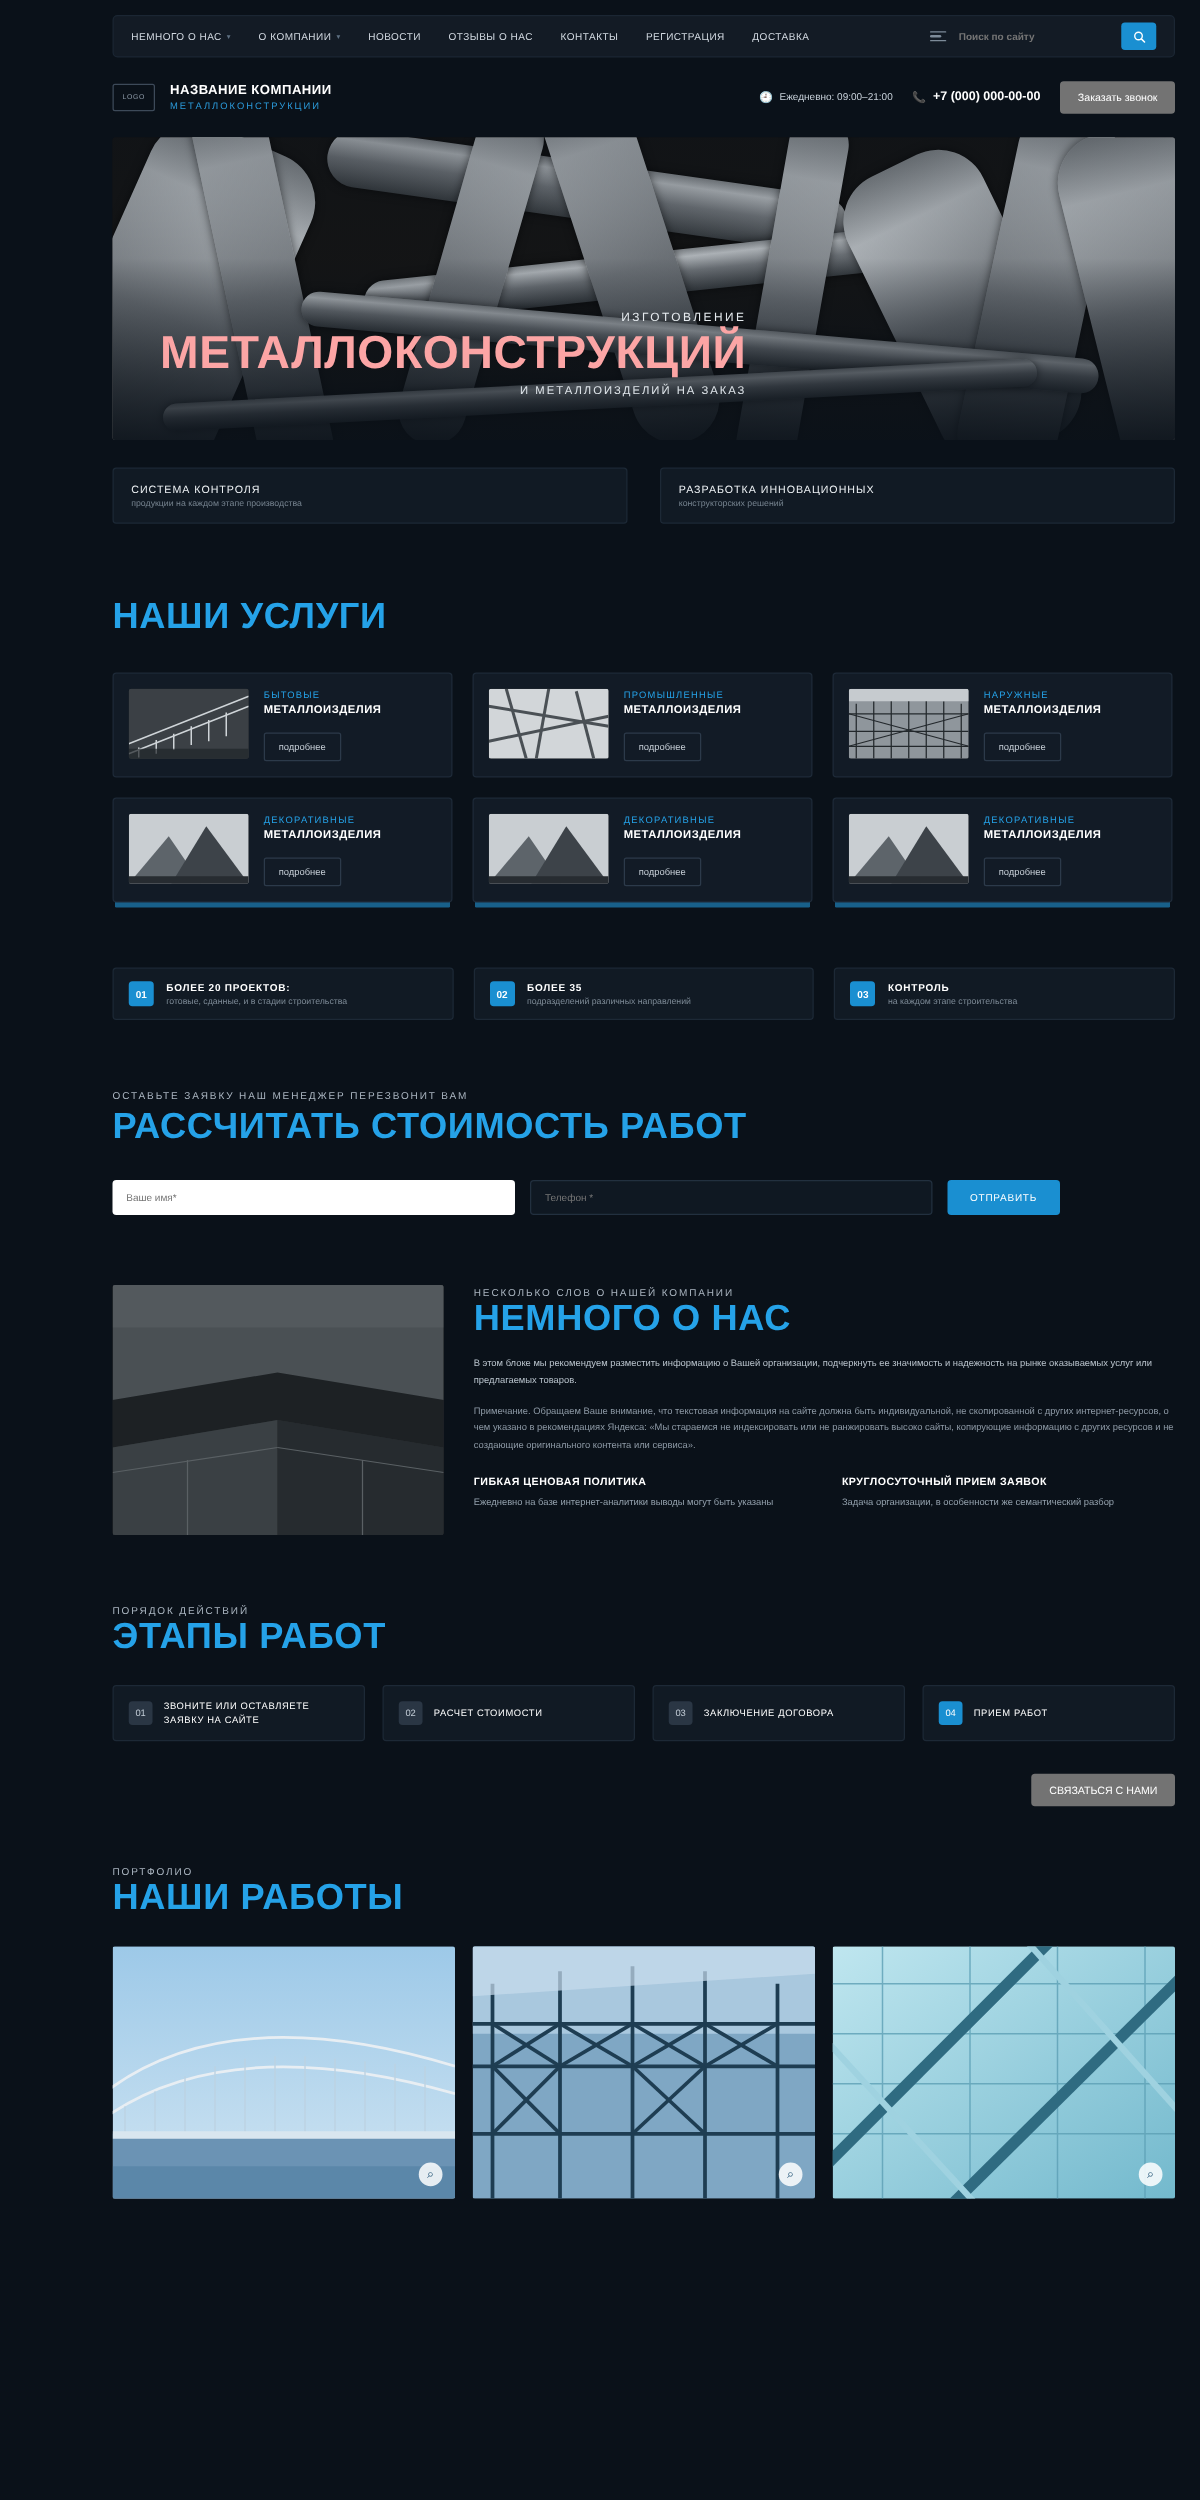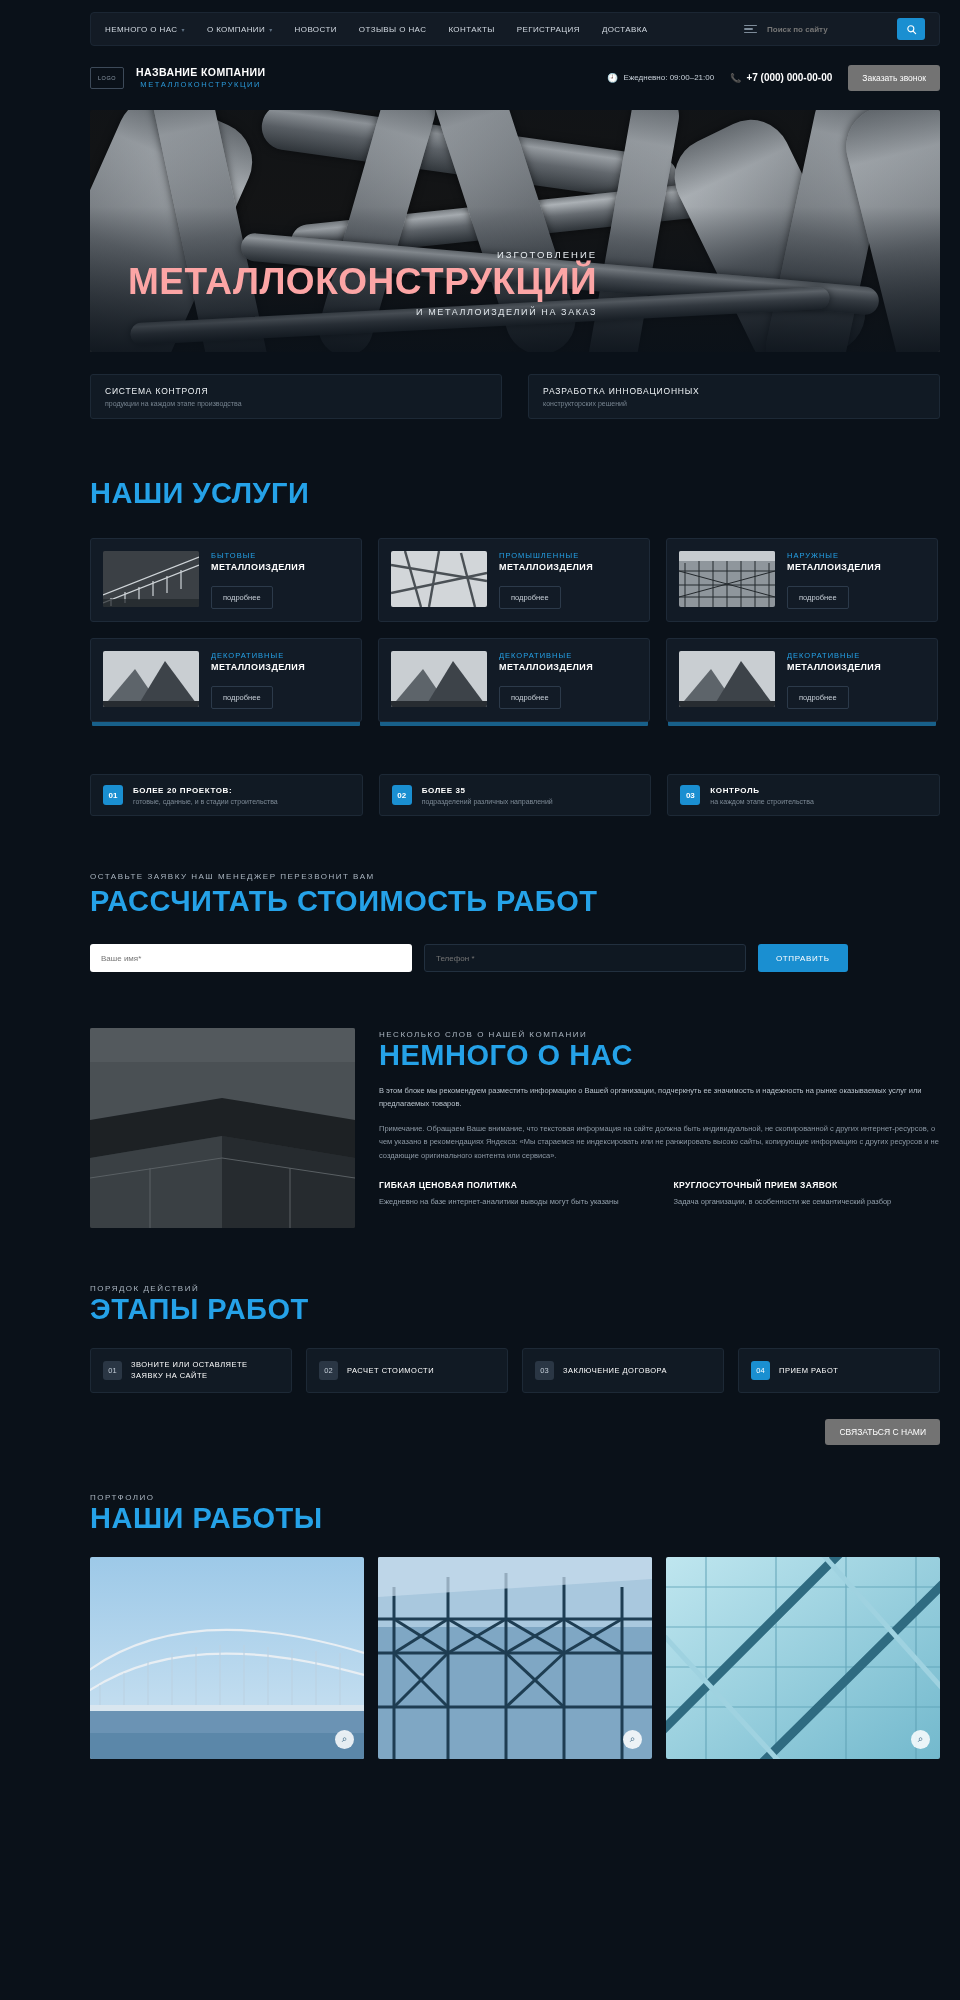--- a/index.html
+++ b/index.html
@@ -54,21 +54,21 @@
     height: 45px; display: flex; align-items: center;
   }
   .logo-box {
     width: 34px; height: 22px; border: 1px solid #3a4椅; border-radius: 2px;
     border: 1px solid #3d4a59;
     display: flex; align-items: center; justify-content: center;
     font-size: 5.5px; letter-spacing: .5px; color: #8c99a7;
   }
   .brand { margin-left: 12px; }
   .brand-name { font-size: 10.5px; font-weight: bold; letter-spacing: .4px; }
-  .brand-sub { font-size: 7.5px; letter-spacing: 1.6px; color: #2b9ada; margin-top: 2px; text-align: center; }
+  .brand-sub { font-size: 7.5px; letter-spacing: 1.6px; color: #2b9ada; margin-top: 2px; }
   .header-right { margin-left: auto; display: flex; align-items: center; gap: 16px; }
   .hdr-info { display: flex; align-items: center; gap: 5px; font-size: 8px; color: #c7d0d9; }
   .hdr-info .ic { color: #2b9ada; font-size: 9px; }
   .hdr-phone { font-size: 10px; font-weight: bold; color: #fff; }
   .btn-blue {
     background: #737373; color: #fff; border: none; border-radius: 3px;
     font-size: 8.5px; padding: 8px 14px; cursor: pointer;
     font-family: "Liberation Sans", sans-serif;
   }
 

